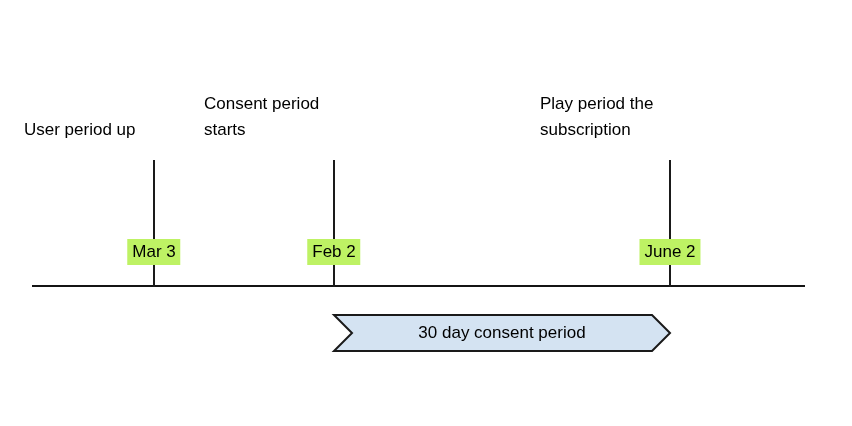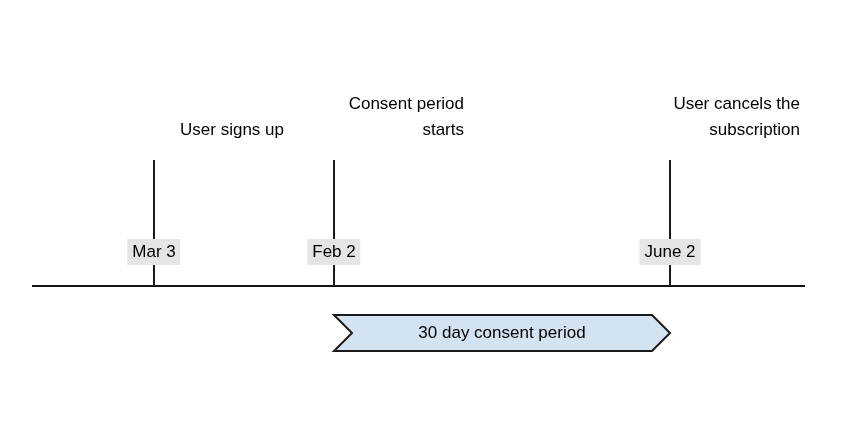--- a/index.html
+++ b/index.html
@@ -25,42 +25,42 @@
   .milestone {
     position: absolute;
     top: 0;
     width: 0;
     height: 426px;
   }
   .milestone-label {
     position: absolute;
     width: 260px;
     left: -130px;
-    text-align: right;
+    text-align: left;
     font-size: 17px;
     line-height: 26px;
     color: #000000;
     white-space: pre-line;
   }
   .milestone-label.one-line { top: 117px; }
   .milestone-label.two-line { top: 91px; }
   .milestone-stem {
     position: absolute;
     left: -1px;
     width: 2px;
     background: #1a1a1a;
     top: 160px;
     height: 127px;
   }
   .milestone-date {
     position: absolute;
     top: 239px;
     left: 50%;
     transform: translateX(-50%);
-    background: #e5e5e5;
+    background: #bef264;
     font-size: 17px;
     line-height: 24px;
     padding: 1px 5px;
     white-space: nowrap;
     text-align: right;
   }
   .axis-line {
     position: absolute;
     left: 32px;
     top: 285px;
@@ -92,34 +92,34 @@
 </head>
 <body>
 
 <svg id="timeline-canvas" viewBox="0 0 852 426">
   <polygon id="banner-shape" points="334,315 652,315 670,333 652,351 334,351 352,333" fill="#d4e3f2" stroke="#1a1a1a" stroke-width="2" stroke-linejoin="miter"></polygon>
 </svg>
 
 <div class="axis-line"></div>
 
 <div class="milestone" style="left:154px;">
-  <div class="milestone-label one-line">User signs up</div>
+  <div class="milestone-label one-line">User period up</div>
   <div class="milestone-stem"></div>
   <div class="milestone-date">Mar 3</div>
 </div>
 
 <div class="milestone" style="left:334px;">
   <div class="milestone-label two-line">Consent period
 starts</div>
   <div class="milestone-stem"></div>
   <div class="milestone-date">Feb 2</div>
 </div>
 
 <div class="milestone" style="left:670px;">
-  <div class="milestone-label two-line">User cancels the
+  <div class="milestone-label two-line">Play period the
 subscription</div>
   <div class="milestone-stem"></div>
   <div class="milestone-date">June 2</div>
 </div>
 
 <div class="banner" style="left: 334px; width: 336px;">
   <div class="banner-text" style="width: 336px;">30 day consent period</div>
 </div>
 
 </body></html>

